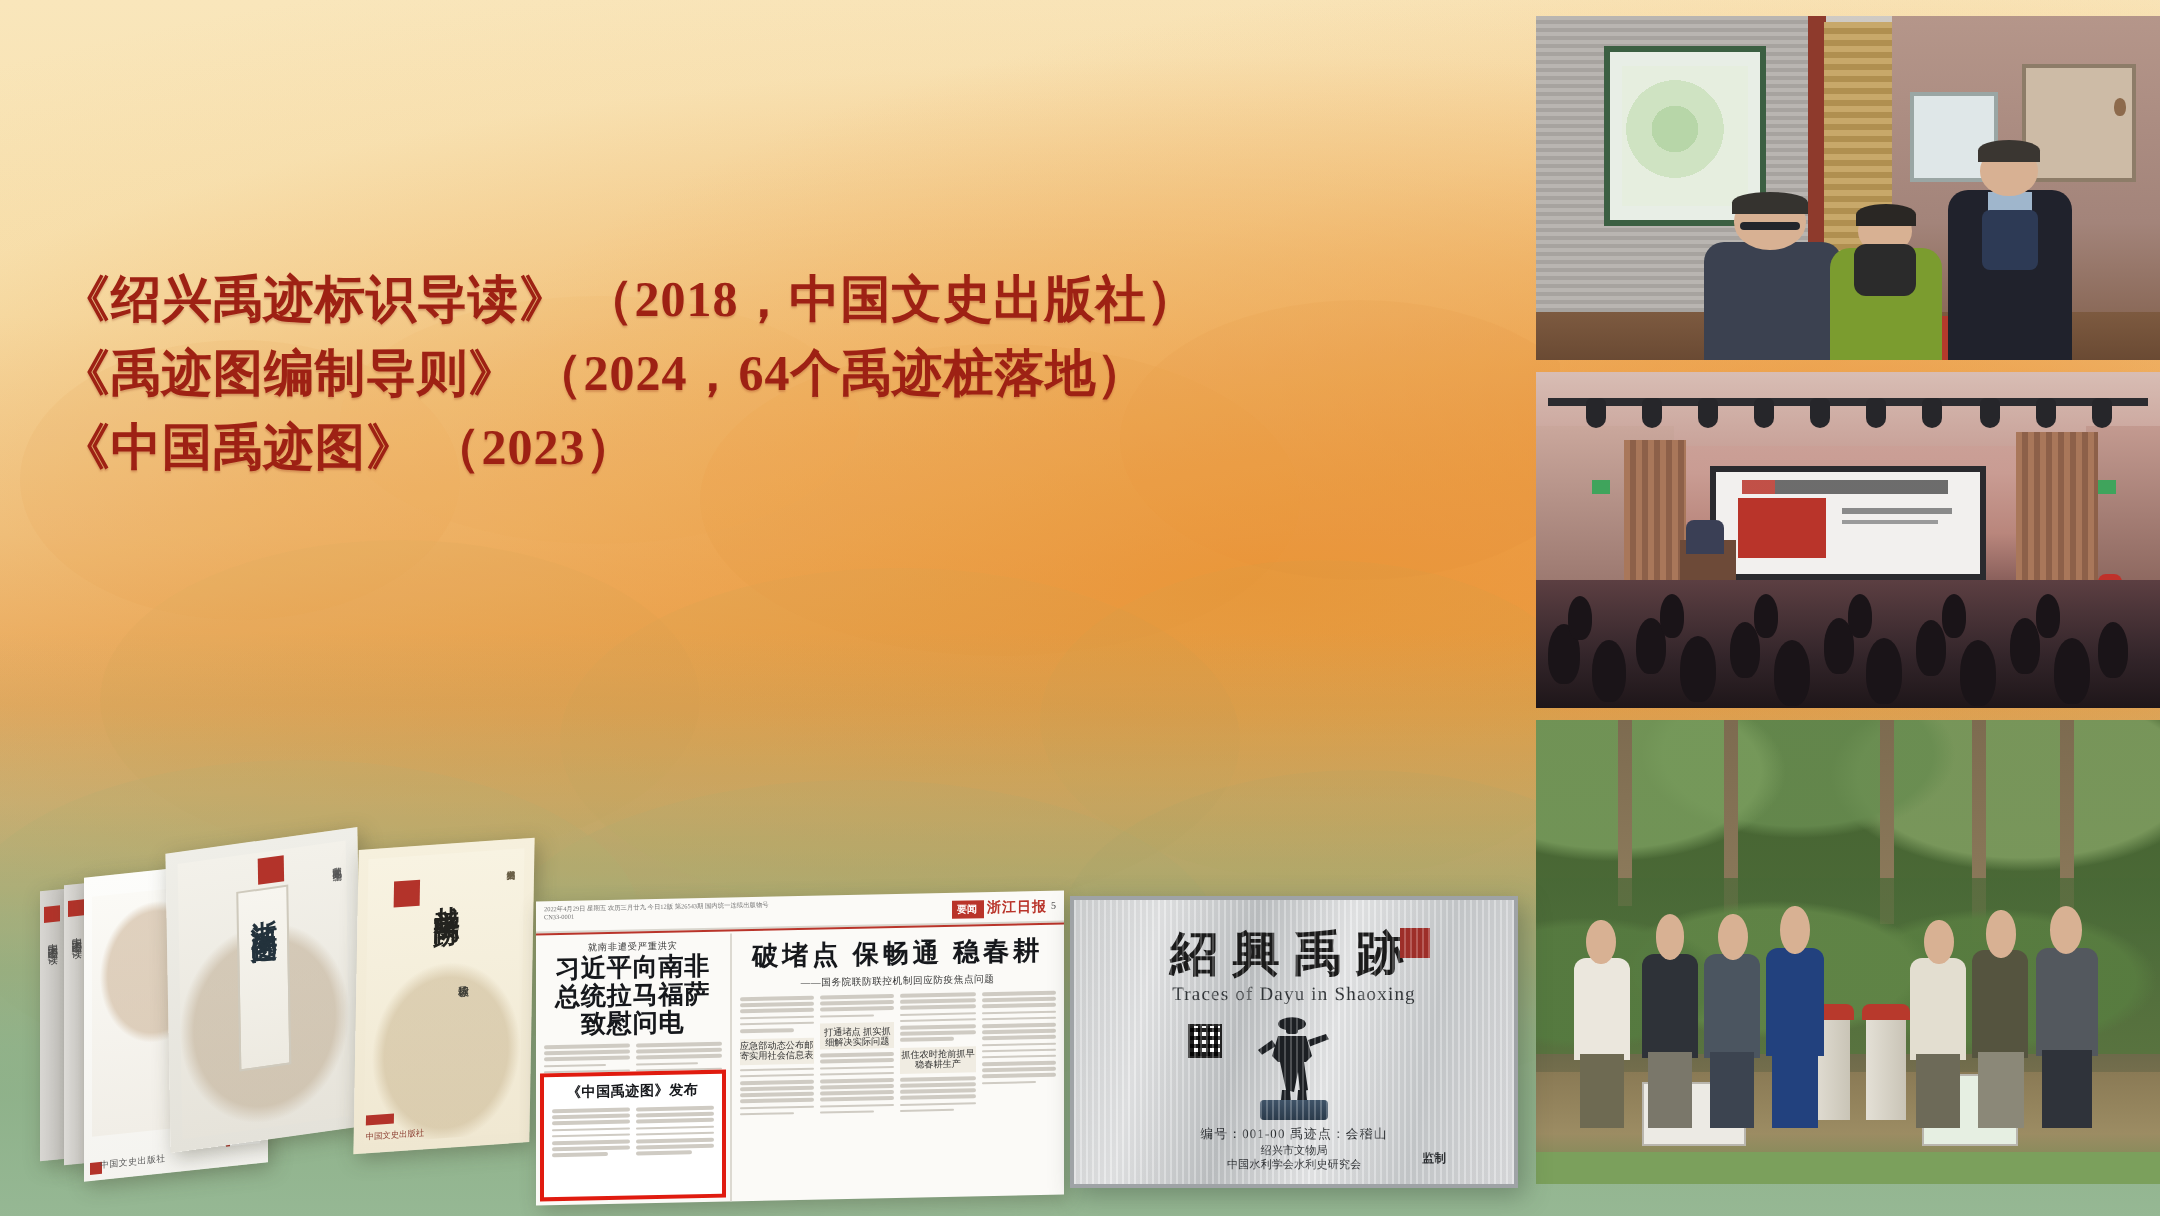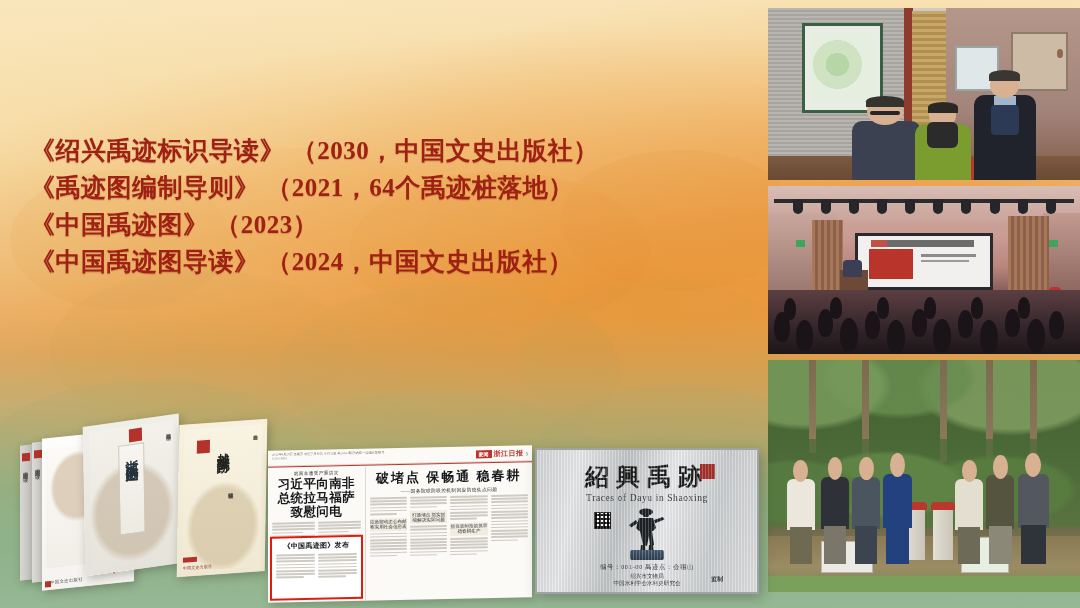--- a/index.html
+++ b/index.html
@@ -346,33 +346,29 @@
       <ellipse cx="150" cy="340" rx="170" ry="80" fill="#8fae7c" opacity=".30"></ellipse>
       <ellipse cx="430" cy="350" rx="180" ry="80" fill="#85a878" opacity=".30"></ellipse>
       <ellipse cx="680" cy="345" rx="150" ry="80" fill="#7fa473" opacity=".28"></ellipse>
     </g>
   </svg>
 
 
   <div id="pub-list">
     <div class="pub-row">
       <span class="pub-title">《绍兴禹迹标识导读》</span>
-      <span class="pub-meta">（2030，中国文史出版社）</span>
+      <span class="pub-meta">（2018，中国文史出版社）</span>
     </div>
     <div class="pub-row">
       <span class="pub-title">《禹迹图编制导则》</span>
-      <span class="pub-meta">（2021，64个禹迹桩落地）</span>
+      <span class="pub-meta">（2024，64个禹迹桩落地）</span>
     </div>
     <div class="pub-row">
       <span class="pub-title">《中国禹迹图》</span>
       <span class="pub-meta">（2023）</span>
-    </div>
-    <div class="pub-row">
-      <span class="pub-title">《中国禹迹图导读》</span>
-      <span class="pub-meta">（2024，中国文史出版社）</span>
     </div>
   </div>
 
   <div id="photo-col">
 
     <div class="photo ph1">
       <div class="p1-bg"></div>
       <div class="p1-wall"></div>
       <div class="p1-rwall"></div>
       <div class="p1-frame">

